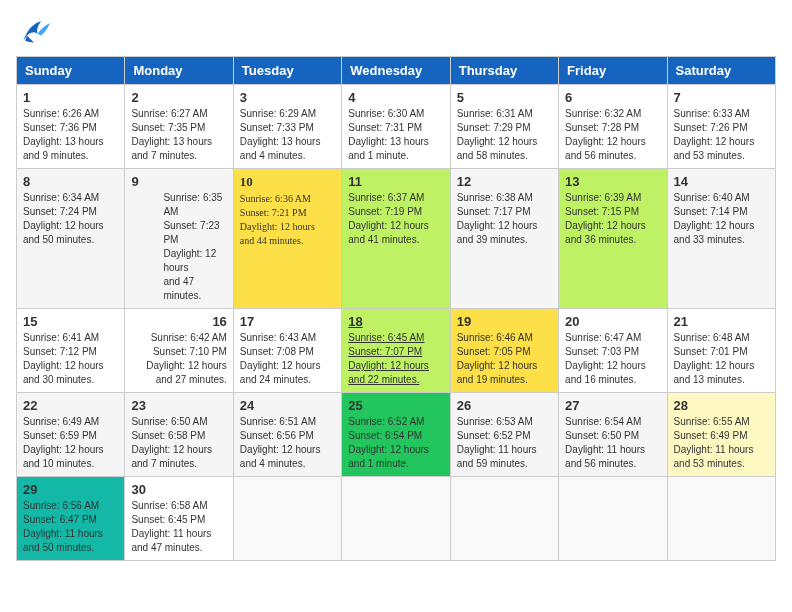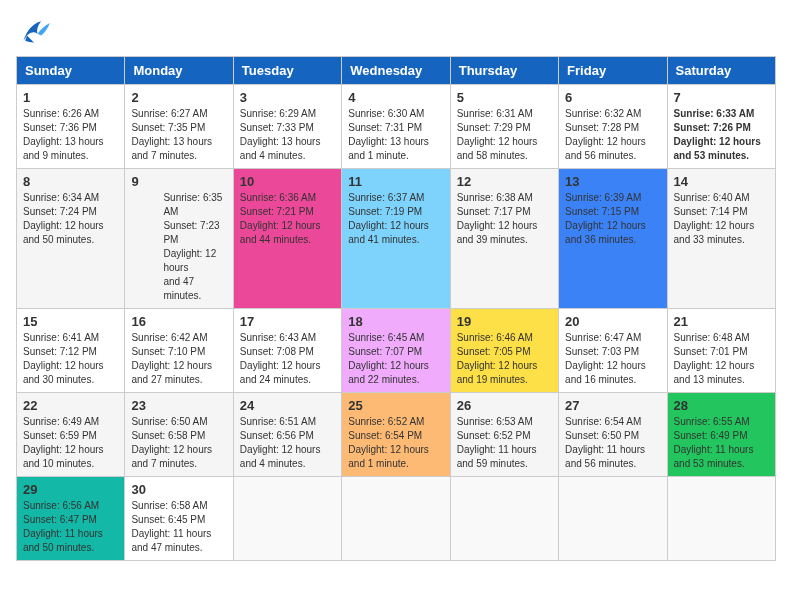--- a/index.html
+++ b/index.html
@@ -159,63 +159,63 @@
         </td>
         <td style="background-color: rgb(255, 255, 255);">
           <span class="day-num">6</span>
           <div class="day-info" style="white-space: pre-line;">Sunrise: 6:32 AM
 Sunset: 7:28 PM
 Daylight: 12 hours
 and 56 minutes.</div>
         </td>
         <td style="background-color: rgb(255, 255, 255);">
           <span class="day-num">7</span>
-          <div class="day-info" style="white-space: pre-line; font-weight: bold;">Sunrise: 6:33 AM
+          <div class="day-info" style="white-space: pre-line;">Sunrise: 6:33 AM
 Sunset: 7:26 PM
 Daylight: 12 hours
 and 53 minutes.</div>
         </td>
       </tr>
       <tr>
         <td style="background-color: rgb(245, 245, 245);">
           <span class="day-num">8</span>
           <div class="day-info" style="white-space: pre-line;">Sunrise: 6:34 AM
 Sunset: 7:24 PM
 Daylight: 12 hours
 and 50 minutes.</div>
         </td>
         <td style="background-color: rgb(245, 245, 245);">
           <span class="day-num">9</span>
           <div class="day-info" style="white-space: pre-line; margin-left: 32px;">Sunrise: 6:35 AM
 Sunset: 7:23 PM
 Daylight: 12 hours
 and 47 minutes.</div>
         </td>
-        <td style="background-color: #ec4899;">
+        <td style="background-color: #fde047; font-family: Liberation Serif, serif;">
           <span class="day-num">10</span>
           <div class="day-info" style="white-space: pre-line;">Sunrise: 6:36 AM
 Sunset: 7:21 PM
 Daylight: 12 hours
 and 44 minutes.</div>
         </td>
-        <td style="background-color: #7dd3fc;">
+        <td style="background-color: #bef264;">
           <span class="day-num">11</span>
           <div class="day-info" style="white-space: pre-line;">Sunrise: 6:37 AM
 Sunset: 7:19 PM
 Daylight: 12 hours
 and 41 minutes.</div>
         </td>
         <td style="background-color: rgb(245, 245, 245);">
           <span class="day-num">12</span>
           <div class="day-info" style="white-space: pre-line;">Sunrise: 6:38 AM
 Sunset: 7:17 PM
 Daylight: 12 hours
 and 39 minutes.</div>
         </td>
-        <td style="background-color: #3b82f6; margin-left: 36px;">
+        <td style="background-color: #bef264; margin-left: 36px;">
           <span class="day-num">13</span>
           <div class="day-info" style="white-space: pre-line;">Sunrise: 6:39 AM
 Sunset: 7:15 PM
 Daylight: 12 hours
 and 36 minutes.</div>
         </td>
         <td style="background-color: rgb(245, 245, 245);">
           <span class="day-num">14</span>
           <div class="day-info" style="white-space: pre-line;">Sunrise: 6:40 AM
 Sunset: 7:14 PM
@@ -224,35 +224,35 @@
         </td>
       </tr>
       <tr>
         <td style="background-color: rgb(255, 255, 255);">
           <span class="day-num">15</span>
           <div class="day-info" style="white-space: pre-line;">Sunrise: 6:41 AM
 Sunset: 7:12 PM
 Daylight: 12 hours
 and 30 minutes.</div>
         </td>
-        <td style="background-color: rgb(255, 255, 255);">
+        <td style="background-color: rgb(255, 255, 255); text-align: right;">
           <span class="day-num">16</span>
           <div class="day-info" style="white-space: pre-line;">Sunrise: 6:42 AM
 Sunset: 7:10 PM
 Daylight: 12 hours
 and 27 minutes.</div>
         </td>
         <td style="background-color: rgb(255, 255, 255);">
           <span class="day-num">17</span>
           <div class="day-info" style="white-space: pre-line;">Sunrise: 6:43 AM
 Sunset: 7:08 PM
 Daylight: 12 hours
 and 24 minutes.</div>
         </td>
-        <td style="background-color: #f0abfc;">
+        <td style="background-color: #bef264; text-decoration: underline;">
           <span class="day-num">18</span>
           <div class="day-info" style="white-space: pre-line;">Sunrise: 6:45 AM
 Sunset: 7:07 PM
 Daylight: 12 hours
 and 22 minutes.</div>
         </td>
         <td style="background-color: #fde047;">
           <span class="day-num">19</span>
           <div class="day-info" style="white-space: pre-line;">Sunrise: 6:46 AM
 Sunset: 7:05 PM
@@ -289,42 +289,42 @@
 Daylight: 12 hours
 and 7 minutes.</div>
         </td>
         <td style="background-color: rgb(245, 245, 245);">
           <span class="day-num">24</span>
           <div class="day-info" style="white-space: pre-line;">Sunrise: 6:51 AM
 Sunset: 6:56 PM
 Daylight: 12 hours
 and 4 minutes.</div>
         </td>
-        <td style="background-color: #fdba74;">
+        <td style="background-color: #22c55e;">
           <span class="day-num">25</span>
           <div class="day-info" style="white-space: pre-line;">Sunrise: 6:52 AM
 Sunset: 6:54 PM
 Daylight: 12 hours
 and 1 minute.</div>
         </td>
         <td style="background-color: rgb(245, 245, 245);">
           <span class="day-num">26</span>
           <div class="day-info" style="white-space: pre-line;">Sunrise: 6:53 AM
 Sunset: 6:52 PM
 Daylight: 11 hours
 and 59 minutes.</div>
         </td>
         <td style="background-color: rgb(245, 245, 245);">
           <span class="day-num">27</span>
           <div class="day-info" style="white-space: pre-line;">Sunrise: 6:54 AM
 Sunset: 6:50 PM
 Daylight: 11 hours
 and 56 minutes.</div>
         </td>
-        <td style="background-color: #22c55e;">
+        <td style="background-color: #fef9c3;">
           <span class="day-num">28</span>
           <div class="day-info" style="white-space: pre-line;">Sunrise: 6:55 AM
 Sunset: 6:49 PM
 Daylight: 11 hours
 and 53 minutes.</div>
         </td>
       </tr>
       <tr>
         <td style="background-color: #14b8a6;">
           <span class="day-num">29</span>

